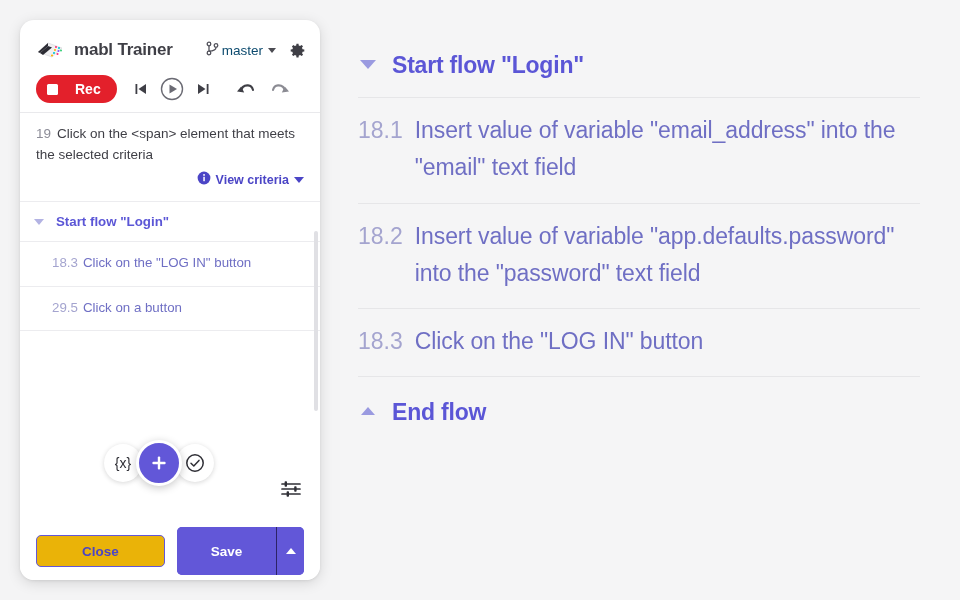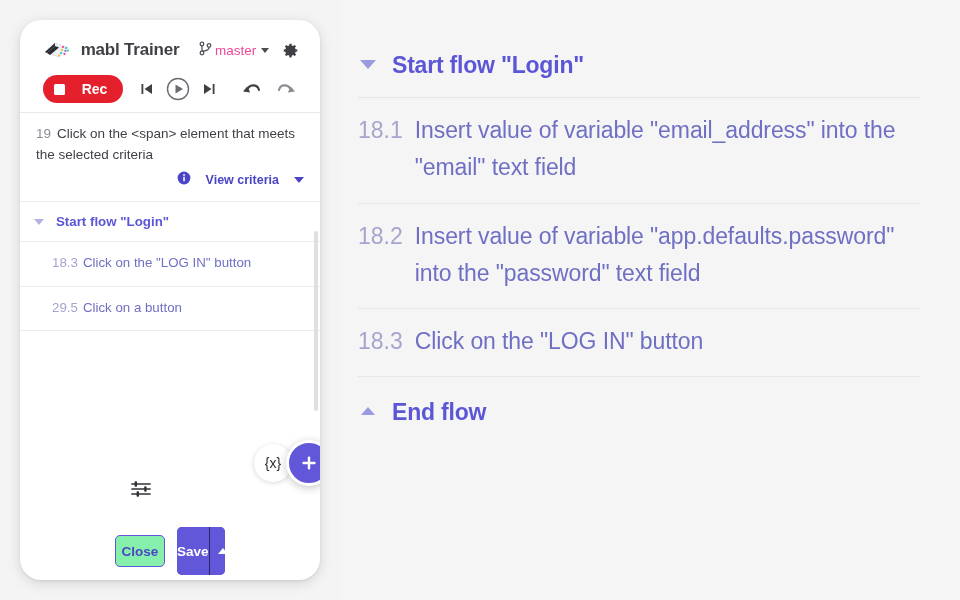--- a/index.html
+++ b/index.html
@@ -82,26 +82,25 @@
   }
 
   
   .panel {
     position: absolute;
     left: 20px;
     top: 20px;
     width: 300px;
     height: 560px;
     background: #ffffff;
-    border-radius: 21px;
+    border-radius: 14px;
     box-shadow: 0 3px 14px rgba(0,0,0,0.13), 0 1px 3px rgba(0,0,0,0.08);
     display: flex;
     flex-direction: column;
     overflow: hidden;
-    align-items: center;
   }
 
   
   .panel-head {
     padding: 14px 14px 0 14px;
     flex: 0 0 auto;
   }
   .brand-row {
     display: flex;
     align-items: center;
@@ -118,21 +117,21 @@
     color: #3f3f46;
     margin-left: 8px;
     letter-spacing: -0.2px;
   }
   .branch {
     margin-left: auto;
     display: flex;
     align-items: center;
     gap: 3px;
     font-size: 13.5px;
-    color: #ec4899;
+    color: #0c4a6e;
   }
   .gear {
     margin-left: 13px;
     flex: 0 0 auto;
     display: flex;
     align-items: center;
   }
   .mini-caret {
     width: 0; height: 0;
     border-left: 4.5px solid transparent;
@@ -209,21 +208,21 @@
     padding-left: 16px;
   }
   .step-sub .n {
     color: #a4a4cf;
     margin-right: 5px;
   }
   .criteria-row {
     display: flex;
     justify-content: flex-end;
     align-items: center;
-    gap: 15px;
+    gap: 5px;
     margin-top: 6px;
     cursor: pointer;
   }
   .criteria-label {
     font-size: 12.5px;
     font-weight: bold;
     color: #4b45c6;
   }
   .criteria-caret {
     width: 0; height: 0;
@@ -328,21 +327,21 @@
     align-items: center;
     padding: 0 16px;
     gap: 12px;
     background: #fff;
   }
   .btn-close {
     flex: 1 1 0;
     height: 32px;
     border: 1.5px solid #6257d8;
     border-radius: 5px;
-    background: #86efac;
+    background: #eab308;
     color: #4b45c6;
     font-size: 13.5px;
     font-weight: bold;
     font-family: "Liberation Sans", sans-serif;
     cursor: pointer;
   }
   .save-group {
     flex: 1 1 0;
     display: flex;
     height: 48px;

